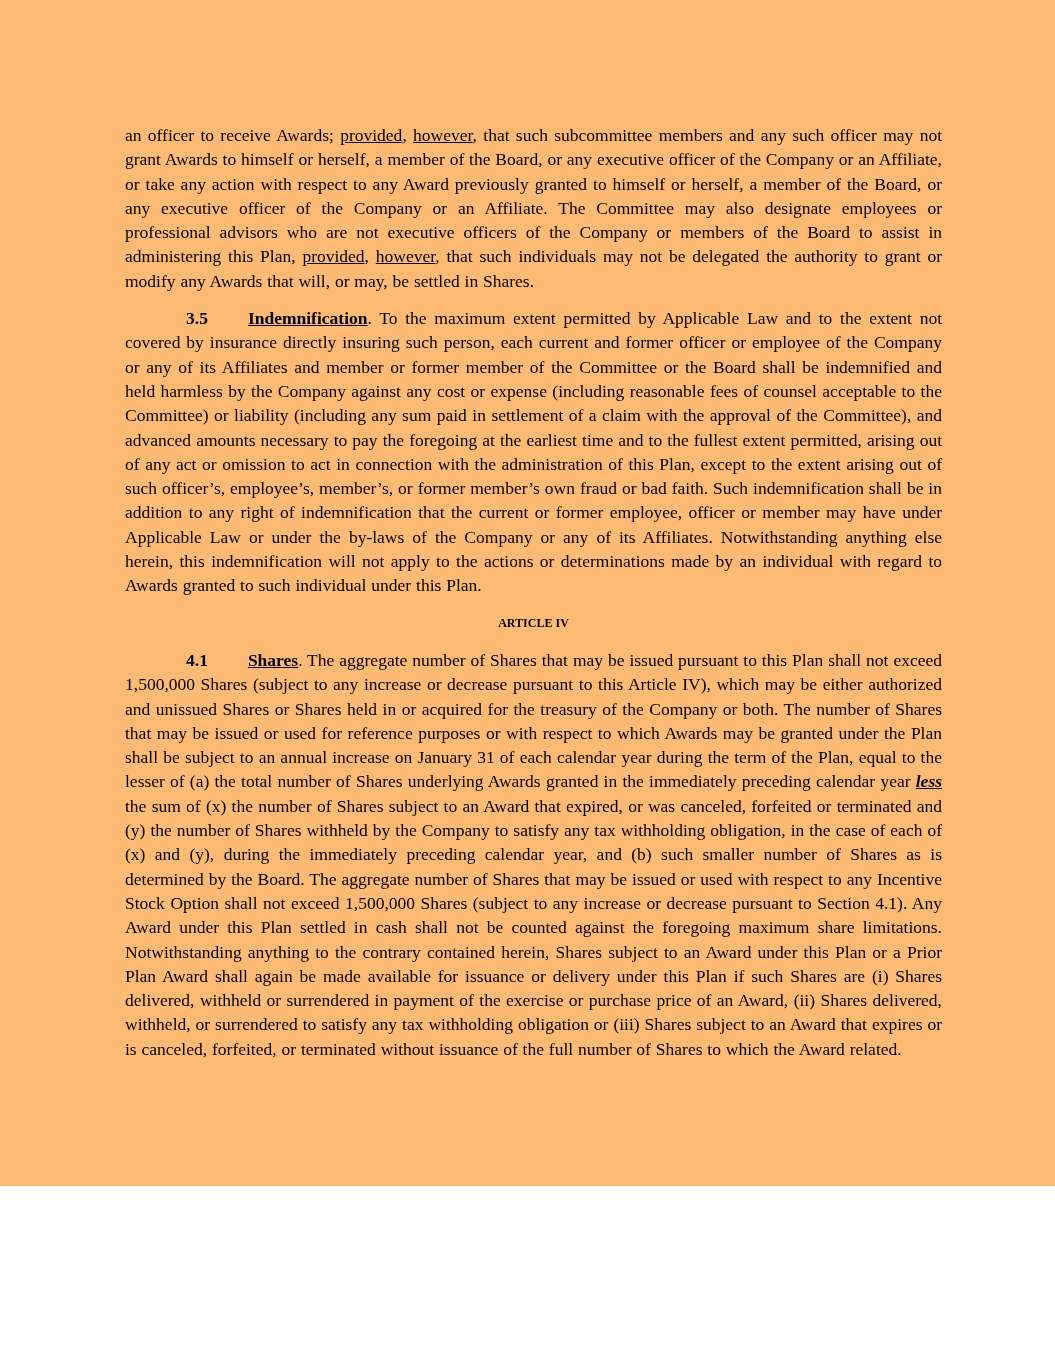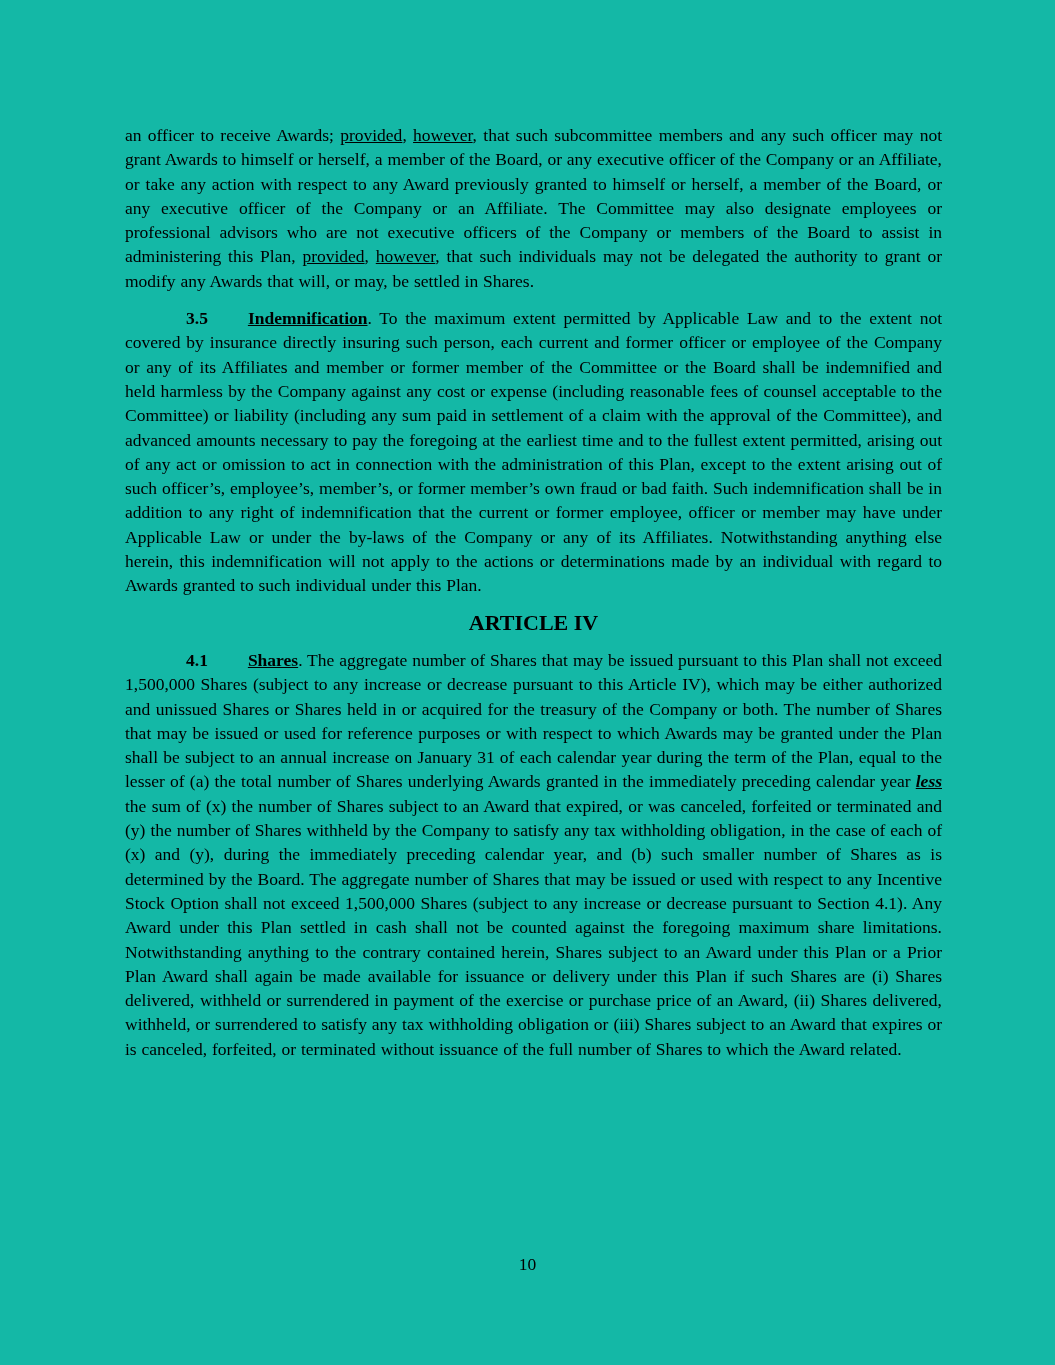--- a/index.html
+++ b/index.html
@@ -3,23 +3,23 @@
 <meta charset="utf-8">
 <style>
   html, body {
     margin: 0;
     padding: 0;
     background: #ffffff;
   }
   .page {
     position: relative;
     width: 1055px;
-    height: 1365px;
+    height: 1186px;
     margin: 0 auto;
-    background: #14b8a6;
+    background: #fdba74;
     color: #000000;
     font-family: "Liberation Serif", "DejaVu Serif", serif;
     overflow: hidden;
   }
   .content {
     position: absolute;
     top: 123px;
     left: 125px;
     width: 817px;
   }
@@ -39,21 +39,21 @@
     width: 40px;
   }
   .seg-b { font-weight: bold; }
   .seg-u { text-decoration: underline; }
   .seg-i { font-style: italic; font-weight: bold; }
   .heading-group {
     text-align: center;
     margin: 13px 0 13px 0;
   }
   .heading-line {
-    font-size: 22px;
+    font-size: 12px;
     line-height: 24.3px;
     font-weight: bold;
   }
   .page-number {
     position: absolute;
     top: 1252px;
     left: 0;
     width: 100%;
     text-align: center;
     font-size: 17.5px;

